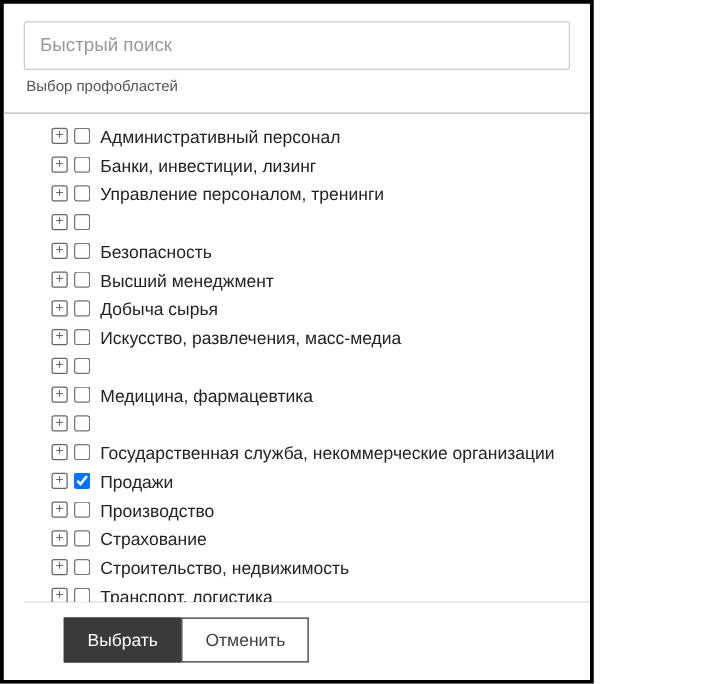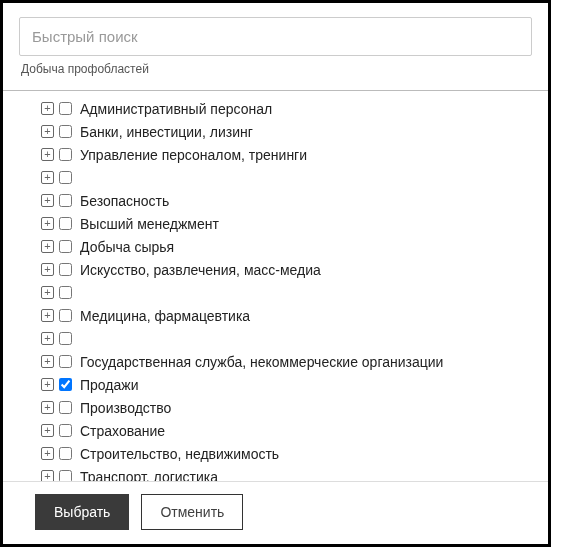--- a/index.html
+++ b/index.html
@@ -4,21 +4,21 @@
   <style>
     * { box-sizing: border-box; margin: 0; padding: 0; }
     body {
       font-family: Arial, sans-serif;
       background: #fff;
       width: 567px;
       height: 547px;
     }
     .modal {
       border: 3px solid #000;
-      width: 551px;
+      width: 475px;
       height: 547px;
       display: flex;
       flex-direction: column;
       background: #fff;
     }
     .header {
       padding: 14px 16px 8px 16px;
     }
     .search-input {
       width: 100%;
@@ -77,21 +77,21 @@
     }
     .label {
       cursor: pointer;
       white-space: nowrap;
       text-align: center;
     }
     .footer {
       border-top: 1px solid #ddd;
       padding: 12px 32px 14px 32px;
       display: flex;
-      gap: 12px;
+      margin-left: 16px;
     }
     .btn {
       padding: 9px 18px;
       font-size: 14px;
       cursor: pointer;
       border: 1px solid #333;
       background: #fff;
       color: #404040;
     }
     .btn-primary {
@@ -100,21 +100,21 @@
       border-color: #3a3a3a;
     }
   </style>
 </head>
 <body>
 
 <div class="modal">
 
   <div class="header">
     <input type="text" class="search-input" placeholder="Быстрый поиск" style="">
-    <div class="subtitle">Добыча профобластей</div>
+    <div class="subtitle">Выбор профобластей</div>
   </div>
 
   <div class="divider"></div>
 
   <div class="list" id="category-list">
       <div class="list-row">
         <span class="expand">+</span>
         <input type="checkbox" class="cb" style="">
         <span class="label">Административный персонал</span>
       </div>

